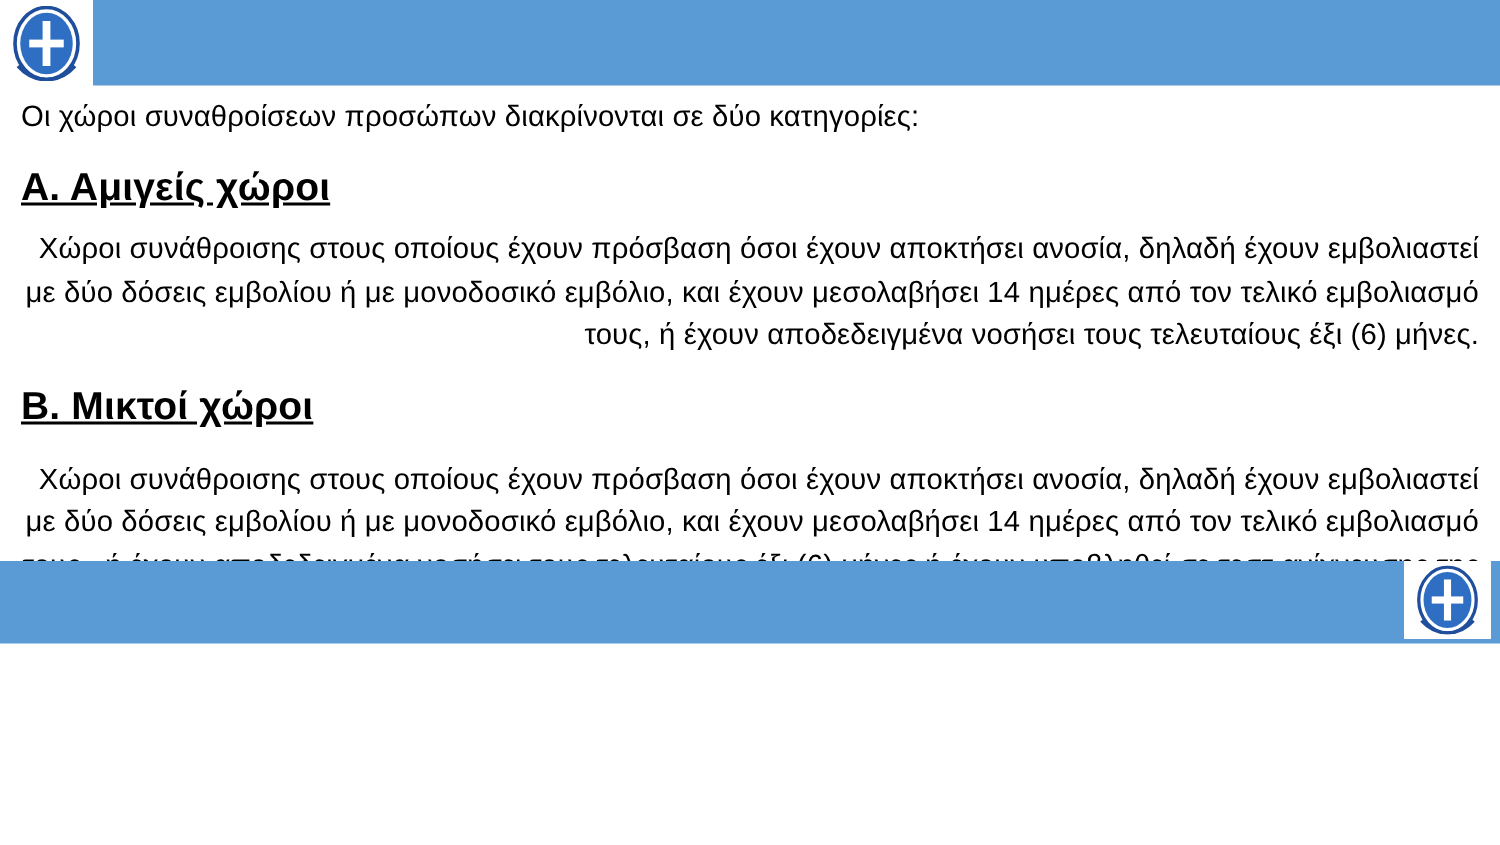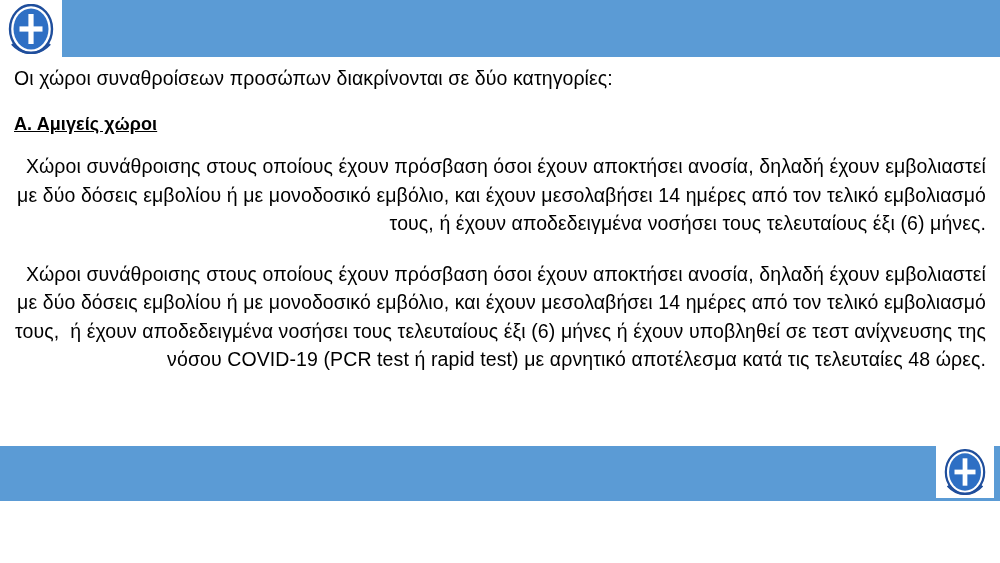--- a/index.html
+++ b/index.html
@@ -11,21 +11,21 @@
     height: 563px;
     background: #ffffff;
     font-family: "Liberation Sans", sans-serif;
     overflow: hidden;
     position: relative;
   }
 
   .slide {
     position: relative;
     width: 1000px;
-    height: 501px;
+    height: 429px;
     background: #ffffff;
   }
 
   
   .top-bar {
     position: absolute;
     left: 62px;
     top: 0;
     width: 938px;
     height: 57px;
@@ -87,21 +87,21 @@
   .intro {
     margin-top: 4px;
     margin-bottom: 0;
   }
 
   .heading {
     font-weight: bold;
     text-decoration: underline;
     margin-top: 18px;
     margin-bottom: 0;
-    font-size: 18px;
+    font-size: 26px;
   }
 
   .para {
     margin-top: 14px;
     margin-bottom: 0;
     font-size: 19.5px;
     line-height: 28.5px;
     text-align: right;
   }
   .para-b {
@@ -131,20 +131,21 @@
     </span>
   </div>
 
   <div class="content">
 
     <p class="line intro">Οι χώροι συναθροίσεων προσώπων διακρίνονται σε δύο κατηγορίες:</p>
 
     <p class="line heading">Α. Αμιγείς χώροι</p>
     <p class="line para gapfix">Χώροι συνάθροισης στους οποίους έχουν πρόσβαση όσοι έχουν αποκτήσει ανοσία, δηλαδή έχουν εμβολιαστεί με δύο δόσεις εμβολίου ή με μονοδοσικό εμβόλιο, και έχουν μεσολαβήσει 14 ημέρες από τον τελικό εμβολιασμό τους, ή έχουν αποδεδειγμένα νοσήσει τους τελευταίους έξι (6) μήνες.</p>
 
+    <p class="line heading">Β. Μικτοί χώροι</p>
     <p class="line para para-b gapfix">Χώροι συνάθροισης στους οποίους έχουν πρόσβαση όσοι έχουν αποκτήσει ανοσία, δηλαδή έχουν εμβολιαστεί με δύο δόσεις εμβολίου ή με μονοδοσικό εμβόλιο, και έχουν μεσολαβήσει 14 ημέρες από τον τελικό εμβολιασμό τους,  ή έχουν αποδεδειγμένα νοσήσει τους τελευταίους έξι (6) μήνες ή έχουν υποβληθεί σε τεστ ανίχνευσης της νόσου COVID-19 (PCR test ή rapid test) με αρνητικό αποτέλεσμα κατά τις τελευταίες 48 ώρες.</p>
 
   </div>
 
   <div class="bottom-bar"></div>
 
   <div class="bottom-emblem-box">
     <span>
       <svg class="emblem" width="42" height="46" viewBox="0 0 46 50" xmlns="http://www.w3.org/2000/svg">
         <ellipse cx="23" cy="25" rx="21" ry="24" fill="none" stroke="#1F4E9C" stroke-width="2.4"></ellipse>

